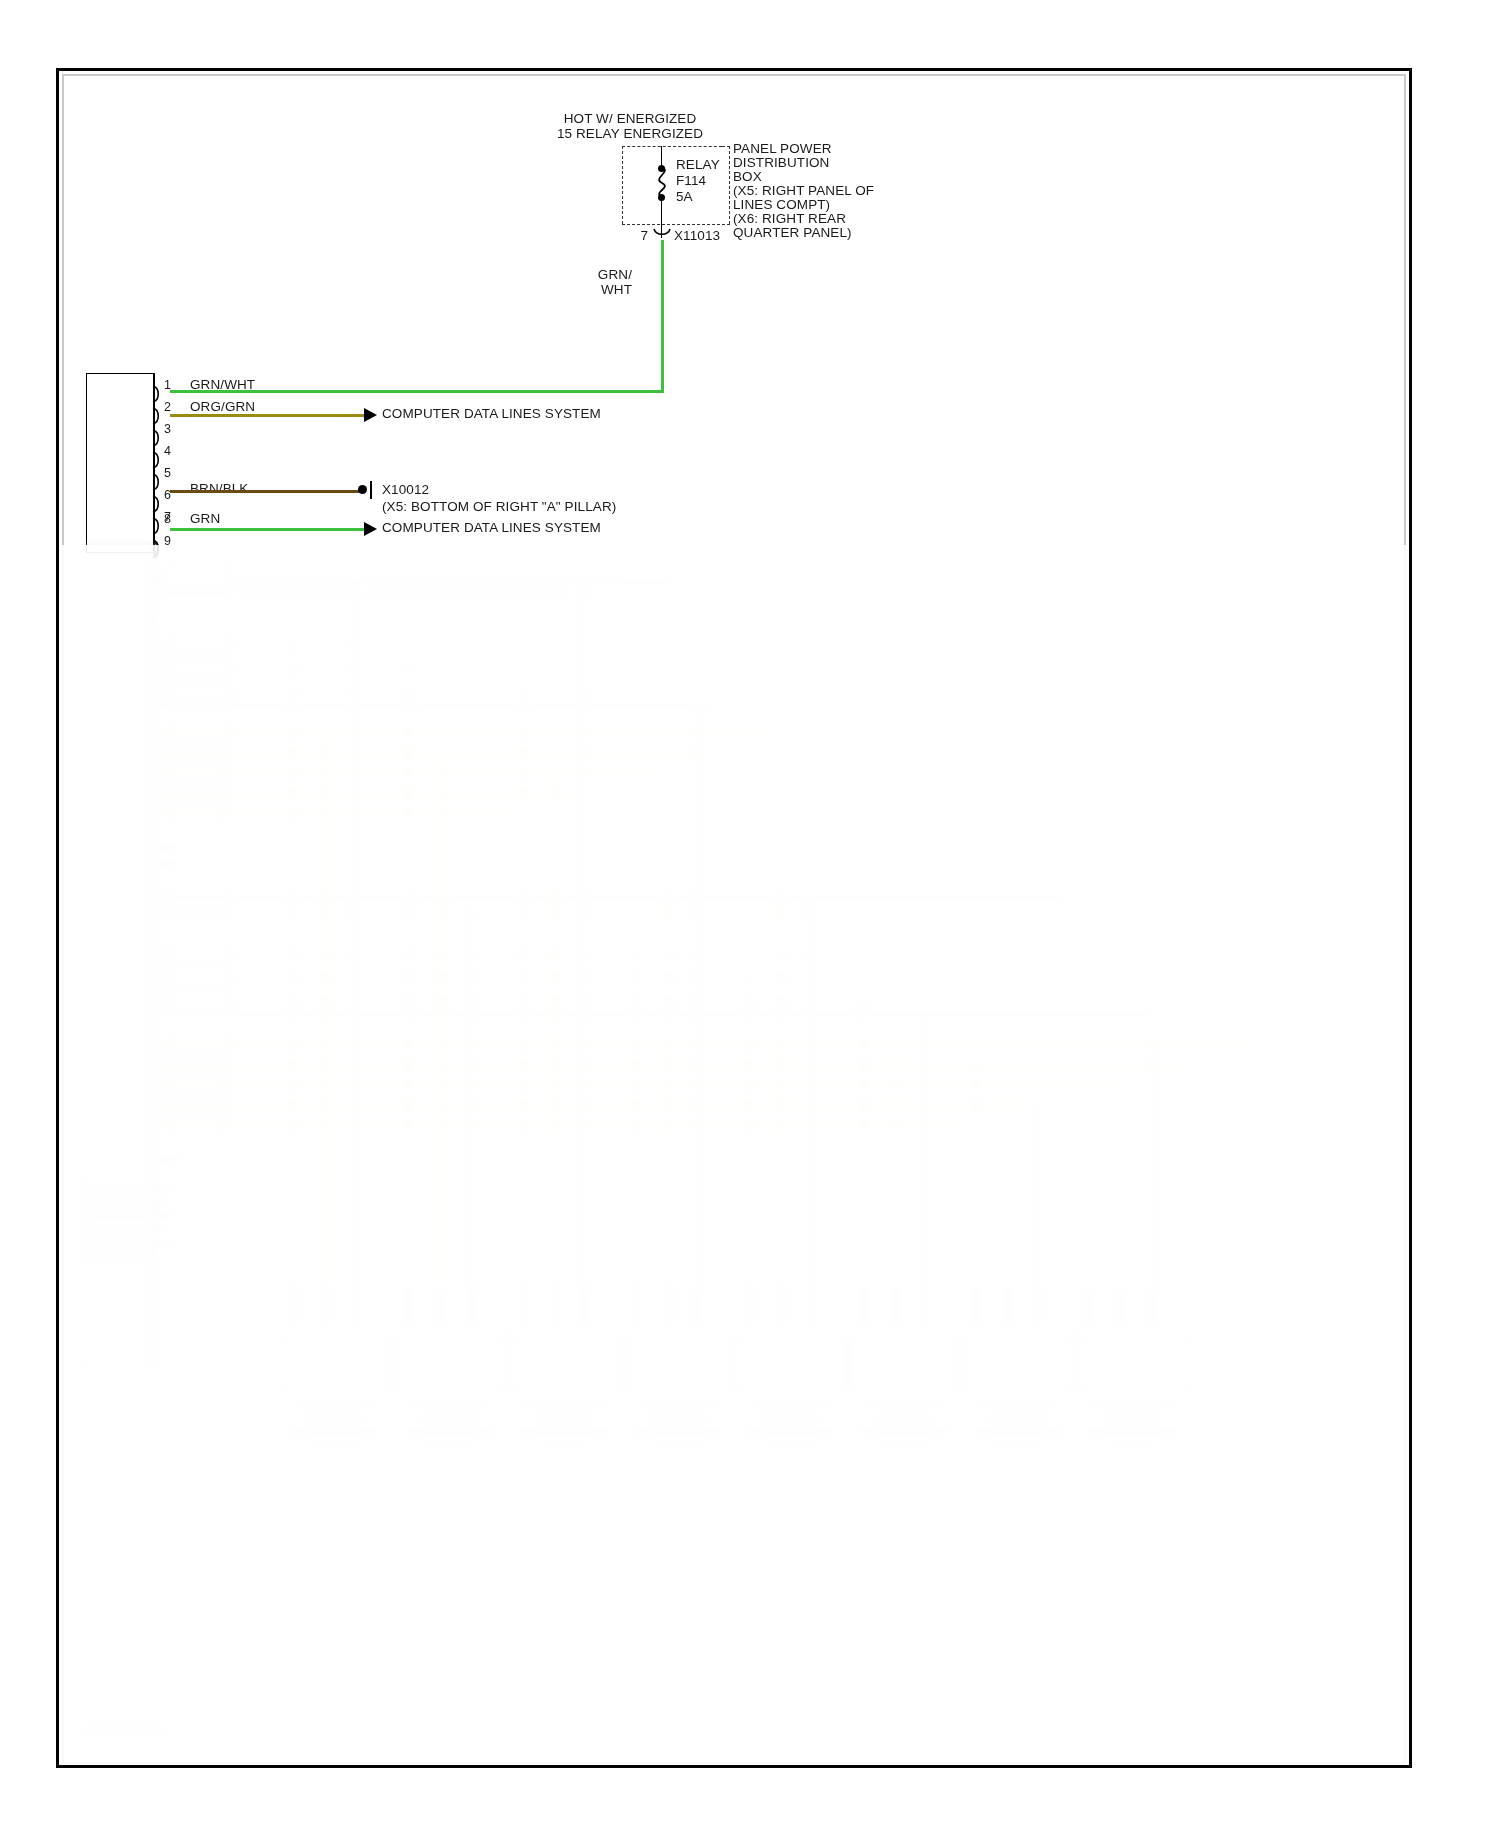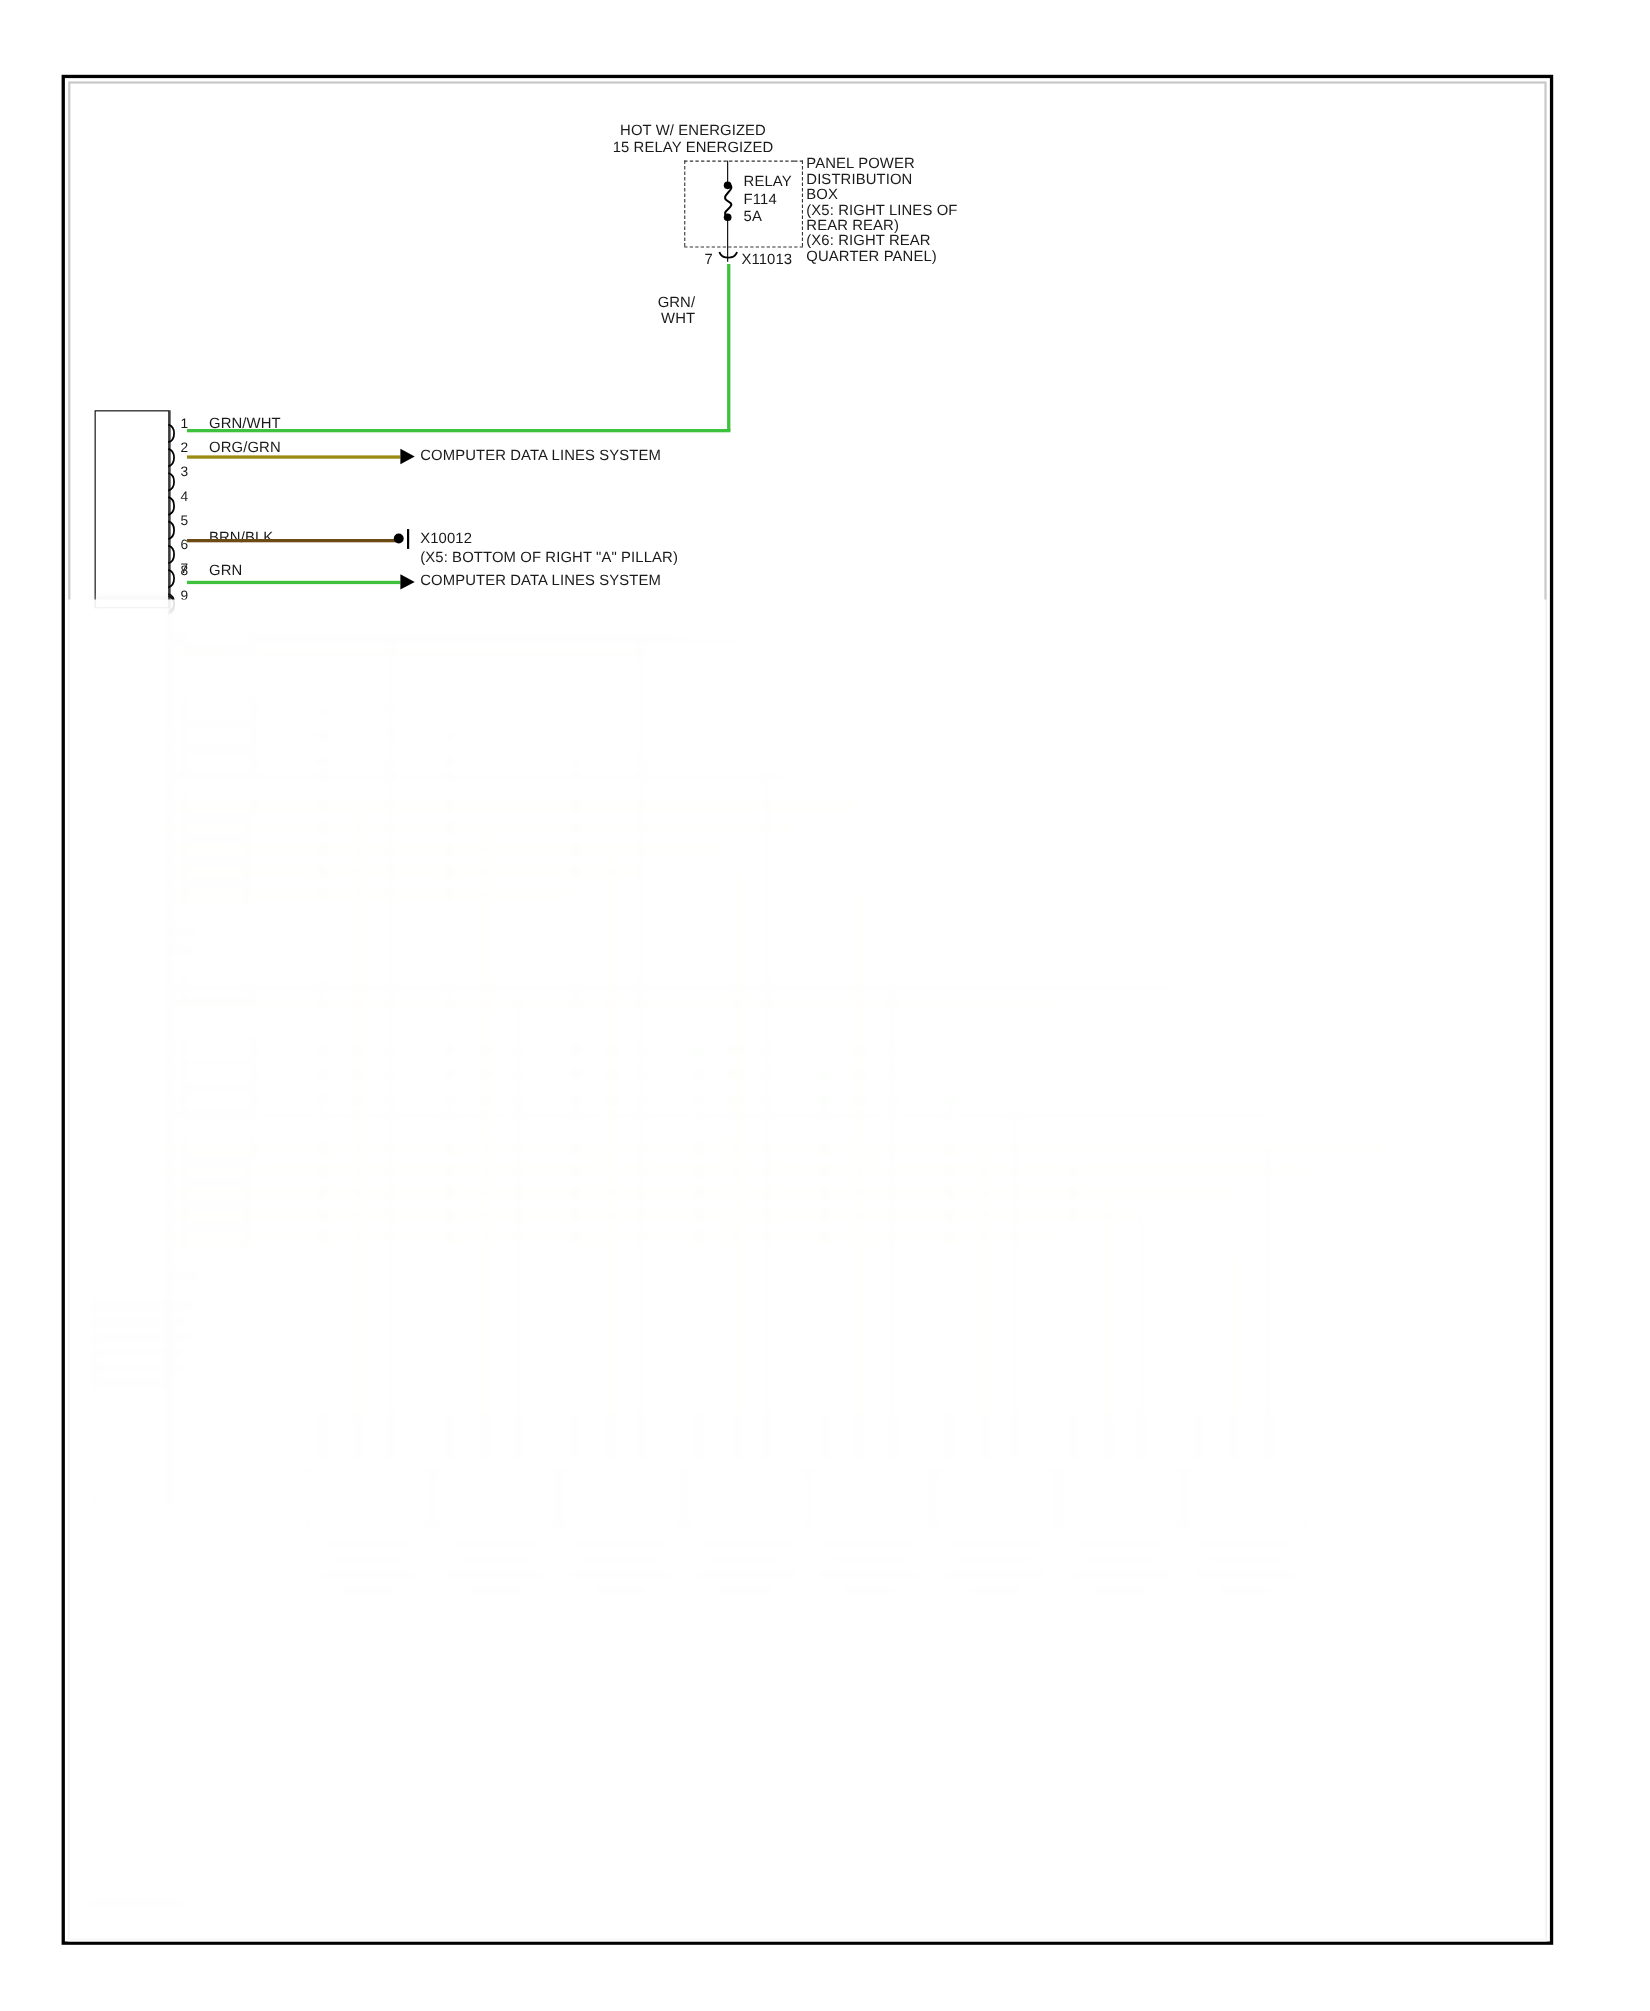--- a/index.html
+++ b/index.html
@@ -99,22 +99,22 @@
   <div class="dot" style="left:658px;top:194px;"></div>
   <div class="vline blk" style="left:661px;top:198px;height:40px;"></div>
 
   <div class="t" style="left:676px;top:158px;">RELAY</div>
   <div class="t" style="left:676px;top:174px;">F114</div>
   <div class="t" style="left:676px;top:190px;">5A</div>
 
   <div class="t" style="left:733px;top:142px;">PANEL POWER</div>
   <div class="t" style="left:733px;top:156px;">DISTRIBUTION</div>
   <div class="t" style="left:733px;top:170px;">BOX</div>
-  <div class="t" style="left:733px;top:184px;">(X5: RIGHT LINES OF</div>
-  <div class="t" style="left:733px;top:198px;">REAR REAR)</div>
+  <div class="t" style="left:733px;top:184px;">(X5: RIGHT PANEL OF</div>
+  <div class="t" style="left:733px;top:198px;">LINES COMPT)</div>
   <div class="t" style="left:733px;top:212px;">(X6: RIGHT REAR</div>
   <div class="t" style="left:733px;top:226px;">QUARTER PANEL)</div>
 
   <svg style="position:absolute;left:652px;top:228px;" width="20" height="14">
     <path d="M2,1 C4,8 16,8 18,1" stroke="#000" stroke-width="1.6" fill="none"></path>
   </svg>
   <div class="t r" style="left:612px;top:229px;width:36px;">7</div>
   <div class="t" style="left:674px;top:229px;">X11013</div>
 
   <div class="vline wire-grn" style="left:661px;top:240px;height:152px;"></div>

